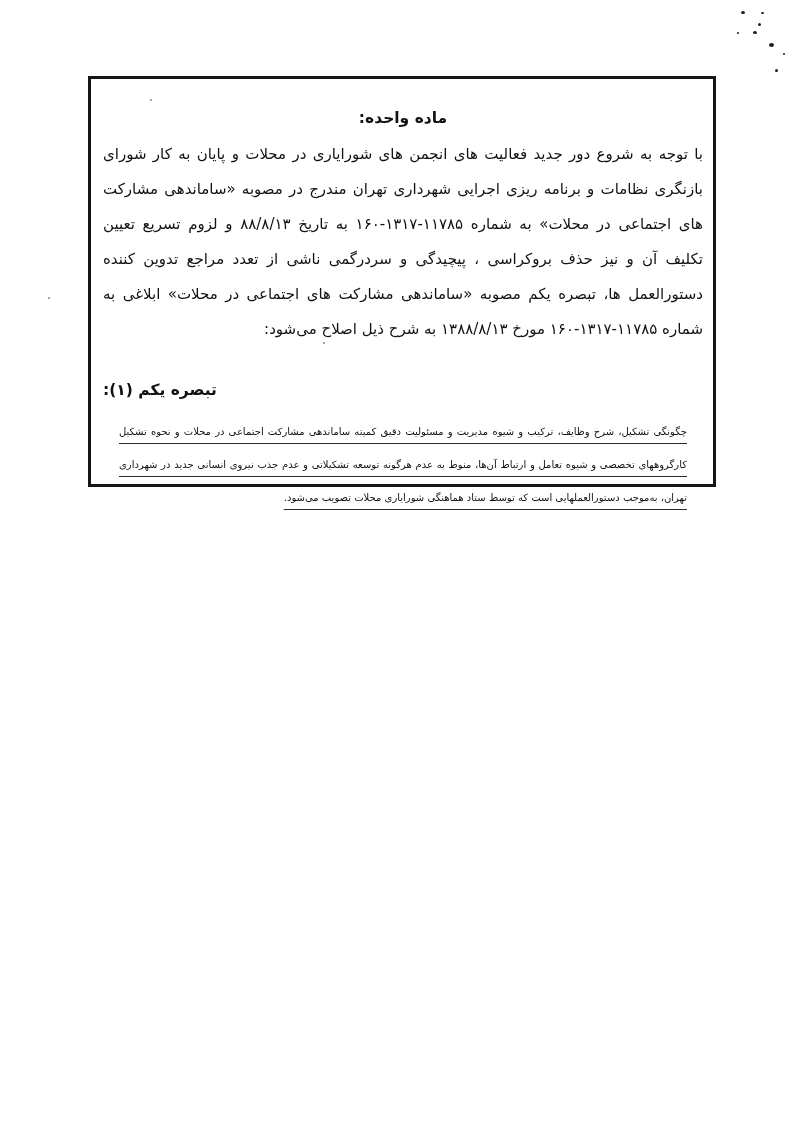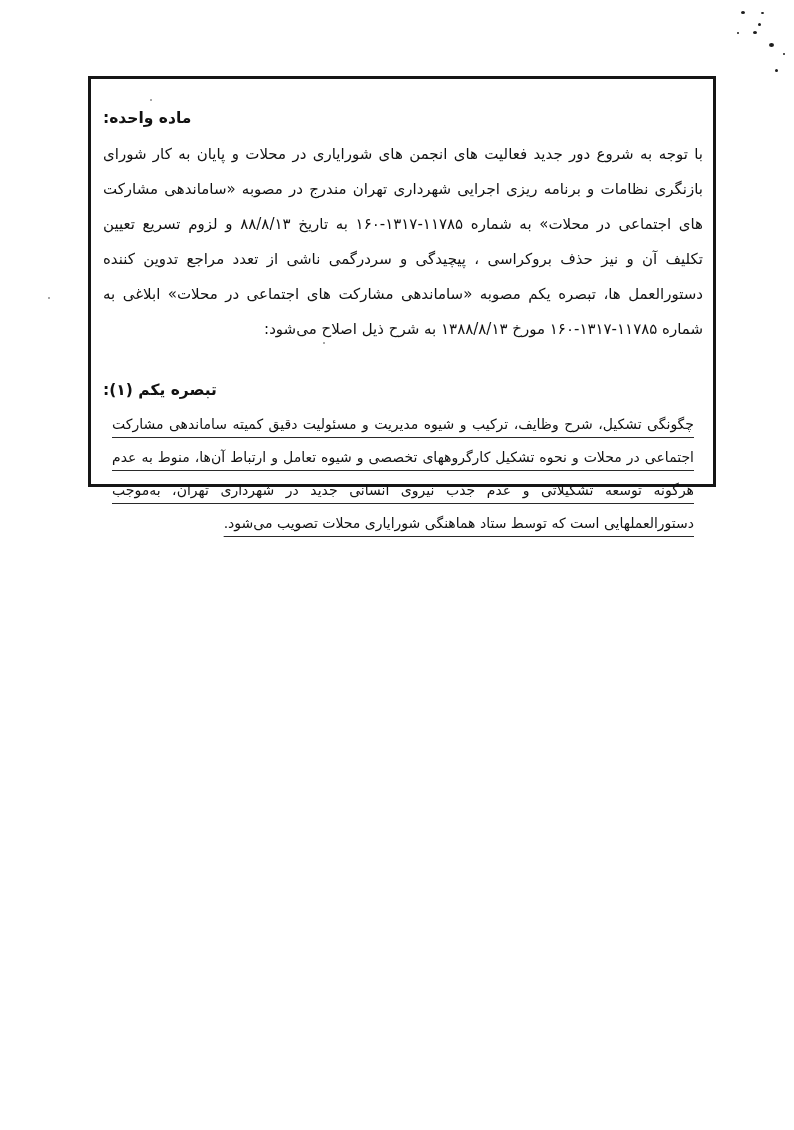--- a/index.html
+++ b/index.html
@@ -25,38 +25,38 @@
     box-sizing: border-box;
     border: 3px solid #161616;
     padding: 20px 10px 0 12px;
     direction: rtl;
     color: #121212;
   }
   .article-heading {
     margin: 10px 0 10px 0;
     font-size: 15.5px;
     font-weight: bold;
-    text-align: left;
+    text-align: center;
   }
   .article-body {
     margin: 0;
     font-size: 15px;
     font-weight: 500;
     line-height: 35px;
     text-align: justify;
   }
   .note-heading {
     margin: 34px 0 8px 0;
     font-size: 15.5px;
     font-weight: bold;
     text-align: left;
   }
   .note-body {
-    margin: 9px;
-    font-size: 14px;
+    margin: 16px;
+    font-size: 10px;
     font-weight: 500;
     line-height: 33px;
     text-align: justify;
     text-decoration: underline;
     text-decoration-thickness: 1px;
     text-underline-offset: 8px;
     text-decoration-color: #2a2a2a;
   }
   .speck {
     position: absolute;

